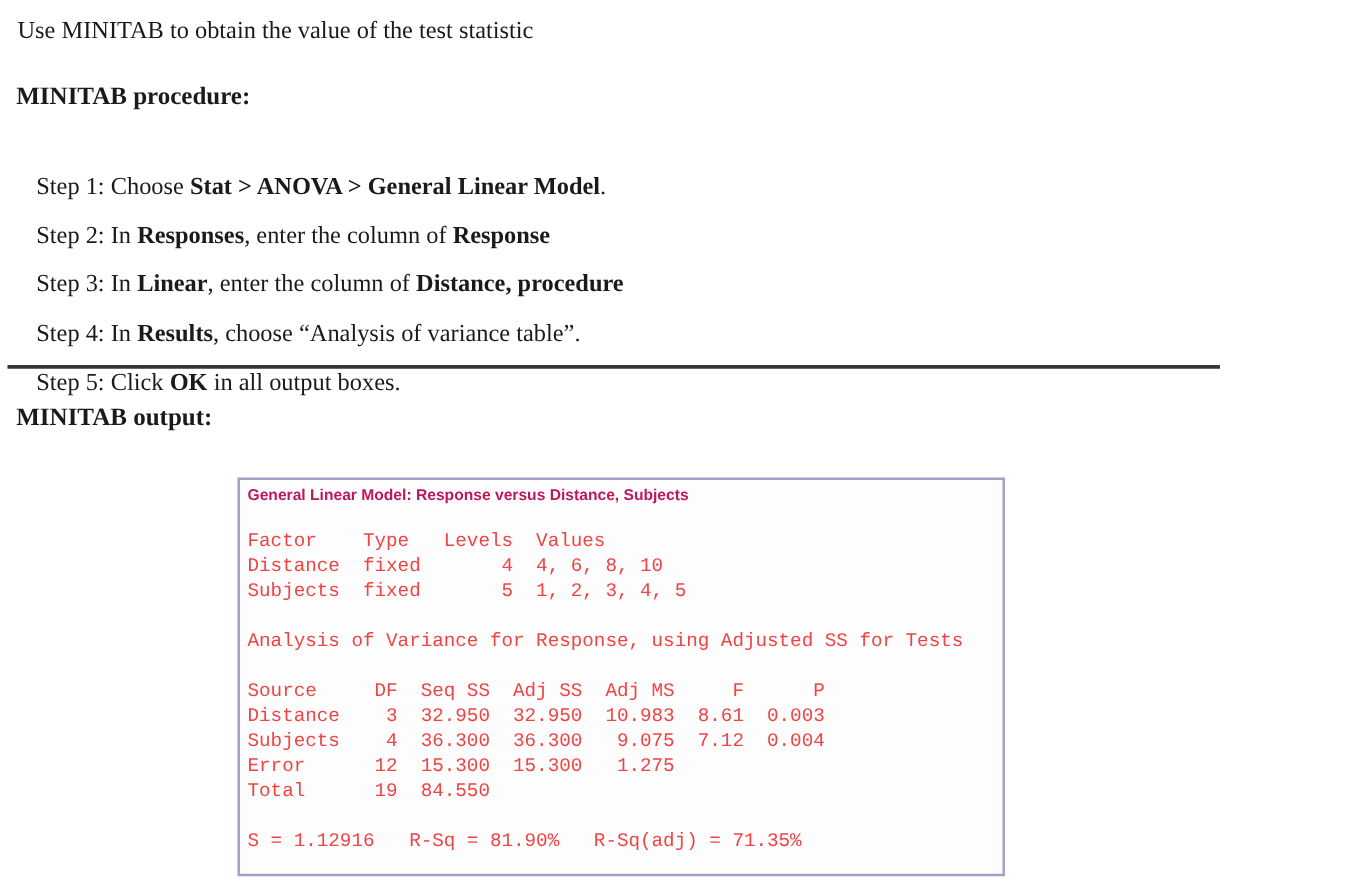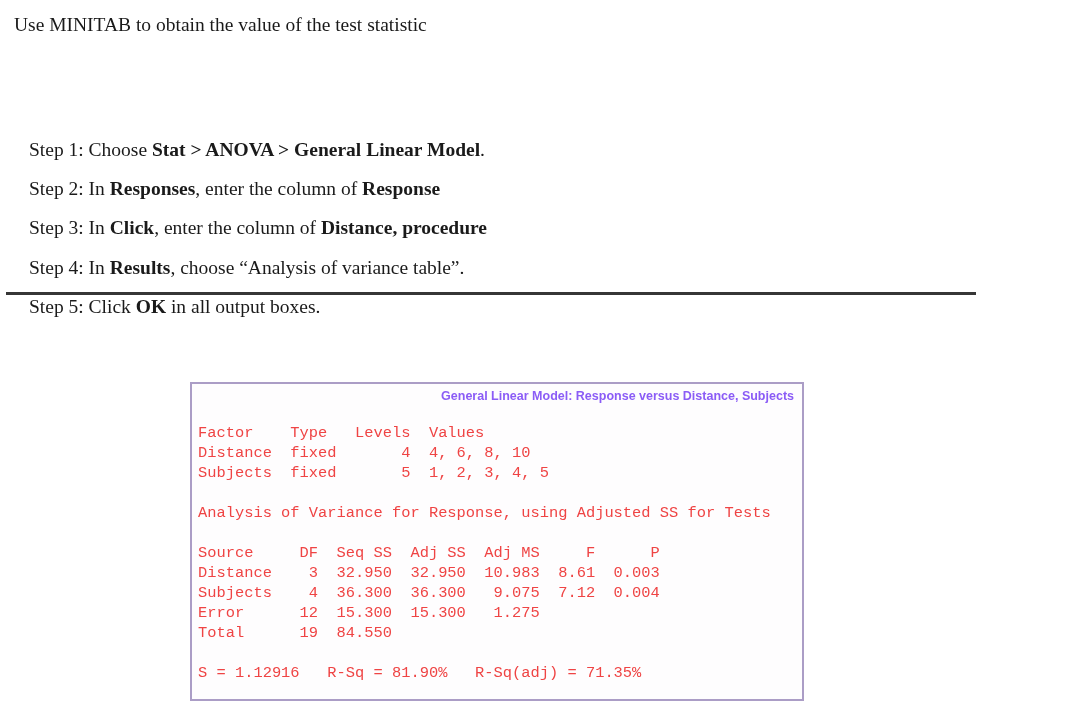--- a/index.html
+++ b/index.html
@@ -68,53 +68,54 @@
     height: 319px;
     box-sizing: border-box;
     border: 2px solid #ab9dc6;
     background: #fefdfe;
     padding: 5px 8px 0 6px;
   }
   .box-title {
     font-family: "Liberation Sans", "DejaVu Sans", sans-serif;
     font-size: 12.5px;
     font-weight: bold;
-    color: #8b5cf6;
+    color: #be185d;
     line-height: 15px;
     margin: 0 0 19px 0;
     white-space: nowrap;
-    text-align: right;
   }
   .session {
     font-family: "Liberation Mono", "DejaVu Sans Mono", monospace;
     font-size: 15.4px;
     line-height: 20px;
     color: #ef4444;
     margin: 0;
     white-space: pre;
   }
 </style>
 </head>
 <body>
 
 <div class="page">
 
   <p class="intro serif">Use MINITAB to obtain the value of the test statistic</p>
 
+  <h2 class="proc-heading serif">MINITAB procedure:</h2>
 
   <div class="steps serif">
     <p class="step"><span>Step 1: Choose </span><span class="b">Stat &gt; ANOVA &gt; General Linear Model</span><span>.</span></p>
     <p class="step"><span>Step 2: In </span><span class="b">Responses</span><span>, enter the column of </span><span class="b">Response</span></p>
-    <p class="step"><span>Step 3: In </span><span class="b">Click</span><span>, enter the column of </span><span class="b">Distance, procedure</span></p>
+    <p class="step"><span>Step 3: In </span><span class="b">Linear</span><span>, enter the column of </span><span class="b">Distance, procedure</span></p>
     <p class="step"><span>Step 4: In </span><span class="b">Results</span><span>, choose “Analysis of variance table”.</span></p>
     <p class="step"><span>Step 5: Click </span><span class="b">OK</span><span> in all output boxes.</span></p>
   </div>
 
   <div class="rule"></div>
 
+  <h2 class="output-heading serif">MINITAB output:</h2>
 
   <div class="minitab-box">
     <div class="box-title">General Linear Model: Response versus Distance, Subjects</div>
     <pre class="session">Factor    Type   Levels  Values
 Distance  fixed       4  4, 6, 8, 10
 Subjects  fixed       5  1, 2, 3, 4, 5
 
 Analysis of Variance for Response, using Adjusted SS for Tests
 
 Source     DF  Seq SS  Adj SS  Adj MS     F      P

